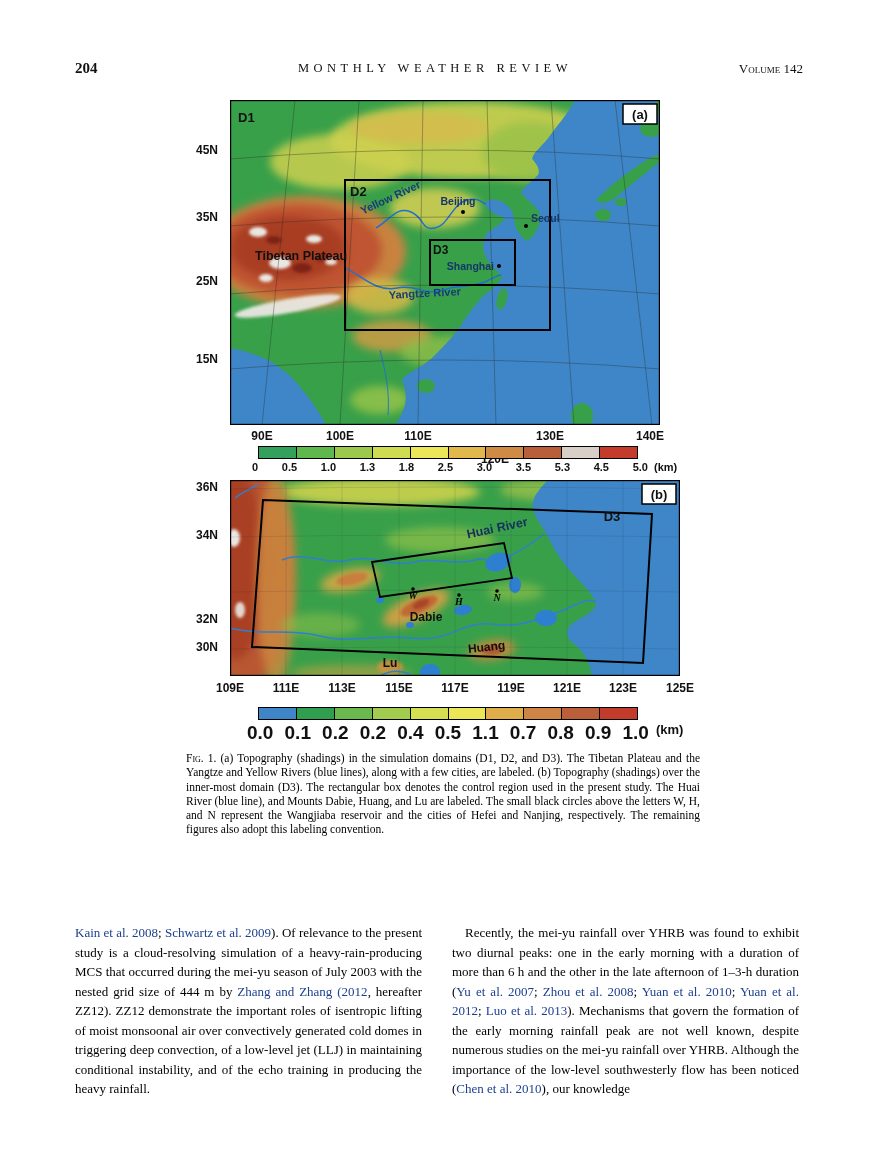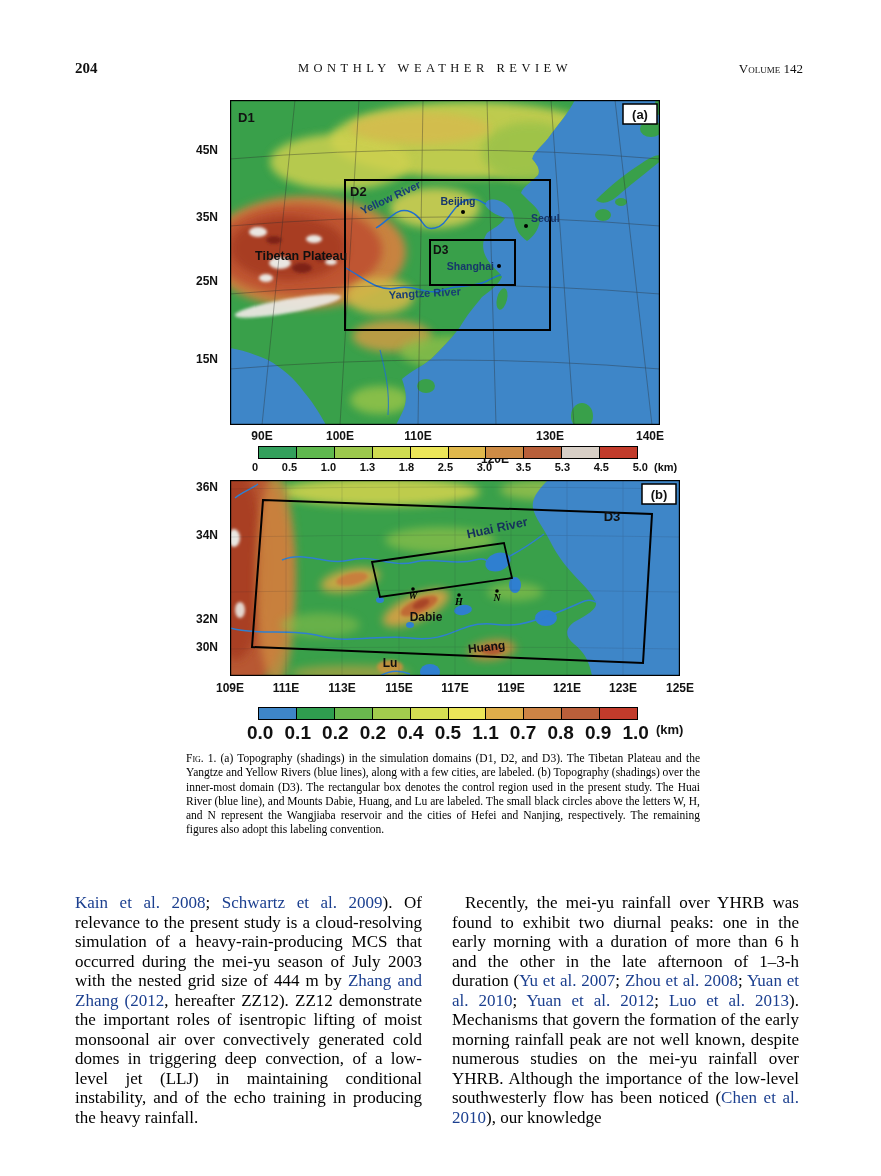--- a/index.html
+++ b/index.html
@@ -30,21 +30,21 @@
   .cb-labels.b{font-size:19px}
   .cb-unit{position:absolute;font-family:"Liberation Sans","DejaVu Sans",sans-serif;font-weight:700;color:#111}
   .cb-unit.a{font-size:11px}
   .cb-unit.b{font-size:13px}
 
   .caption{position:absolute;left:186px;top:751px;width:514px;font-size:11.5px;
            line-height:1.24;text-align:justify;color:#000}
   .cap-lead{font-variant:small-caps}
 
   
-  .col{position:absolute;top:893px;width:347px;font-size:17px;line-height:19.5px;
+  .col{position:absolute;top:923px;width:347px;font-size:13px;line-height:19.5px;
        text-align:justify;color:#000}
   .col.left{left:75px}
   .col.right{left:452px}
   .col.right p{text-indent:13px}
   .cite{color:#1b3f8f}
 
   
   .svgt{font-family:"Liberation Sans","DejaVu Sans",sans-serif;fill:#111}
   .dom{font-size:13px;font-weight:700}
   .dom2{font-size:12px;font-weight:700}

